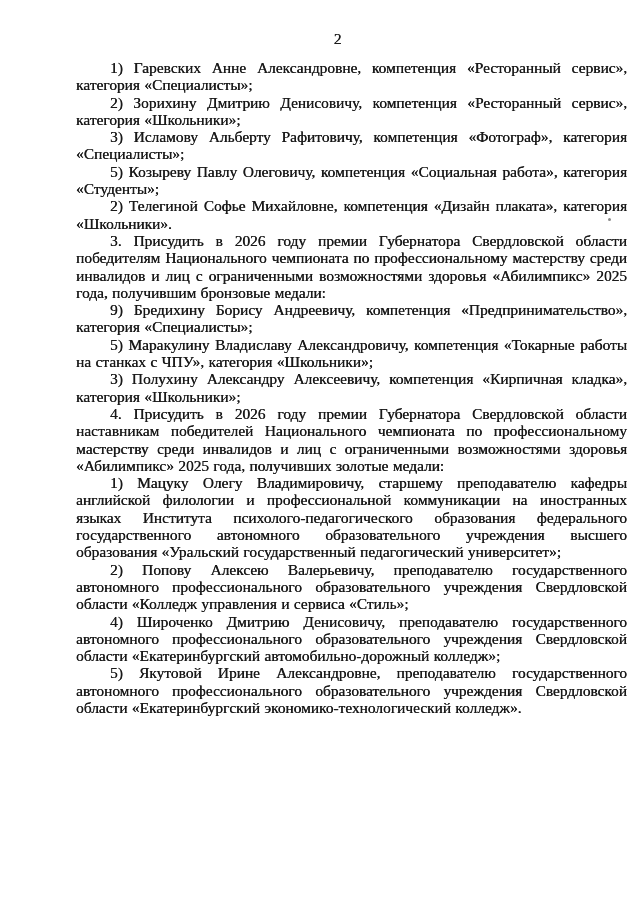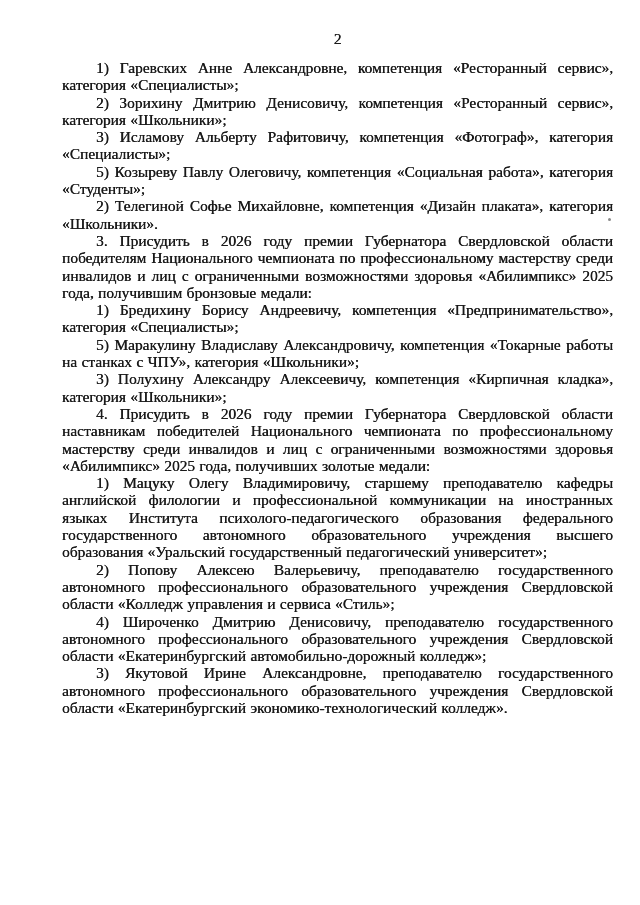--- a/index.html
+++ b/index.html
@@ -26,21 +26,21 @@
     left: 62px;
     width: 551px;
     text-align: center;
     font-size: 15.4px;
     line-height: 17px;
     text-shadow: 0.3px 0 0 currentColor;
   }
   .doc-body {
     position: absolute;
     top: 59px;
-    left: 62px;
+    left: 76px;
     width: 551px;
   }
   .para {
     margin: 0;
     padding: 0;
     text-align: justify;
     text-indent: 34px;
     font-size: 15.4px;
     line-height: 17.3px;
     text-shadow: 0.3px 0 0 currentColor;
@@ -62,24 +62,24 @@
 <div class="page">
   <div class="page-number">2</div>
 
   <div class="doc-body">
       <p class="para">1) Гаревских Анне Александровне, компетенция «Ресторанный сервис», категория «Специалисты»;</p>
       <p class="para">2) Зорихину Дмитрию Денисовичу, компетенция «Ресторанный сервис», категория «Школьники»;</p>
       <p class="para">3) Исламову Альберту Рафитовичу, компетенция «Фотограф», категория «Специалисты»;</p>
       <p class="para">5) Козыреву Павлу Олеговичу, компетенция «Социальная работа», категория «Студенты»;</p>
       <p class="para">2) Телегиной Софье Михайловне, компетенция «Дизайн плаката», категория «Школьники».</p>
       <p class="para">3. Присудить в 2026 году премии Губернатора Свердловской области победителям Национального чемпионата по профессиональному мастерству среди инвалидов и лиц с ограниченными возможностями здоровья «Абилимпикс» 2025 года, получившим бронзовые медали:</p>
-      <p class="para">1) Бредихину Борису Андреевичу, компетенция «Предпринимательство», категория «Специалисты»;</p>
+      <p class="para">9) Бредихину Борису Андреевичу, компетенция «Предпринимательство», категория «Специалисты»;</p>
       <p class="para">5) Маракулину Владиславу Александровичу, компетенция «Токарные работы на станках с ЧПУ», категория «Школьники»;</p>
       <p class="para">3) Полухину Александру Алексеевичу, компетенция «Кирпичная кладка», категория «Школьники»;</p>
       <p class="para">4. Присудить в 2026 году премии Губернатора Свердловской области наставникам победителей Национального чемпионата по профессиональному мастерству среди инвалидов и лиц с ограниченными возможностями здоровья «Абилимпикс» 2025 года, получивших золотые медали:</p>
       <p class="para">1) Мацуку Олегу Владимировичу, старшему преподавателю кафедры английской филологии и профессиональной коммуникации на иностранных языках Института психолого-педагогического образования федерального государственного автономного образовательного учреждения высшего образования «Уральский государственный педагогический университет»;</p>
       <p class="para">2) Попову Алексею Валерьевичу, преподавателю государственного автономного профессионального образовательного учреждения Свердловской области «Колледж управления и сервиса «Стиль»;</p>
       <p class="para">4) Широченко Дмитрию Денисовичу, преподавателю государственного автономного профессионального образовательного учреждения Свердловской области «Екатеринбургский автомобильно-дорожный колледж»;</p>
-      <p class="para">3) Якутовой Ирине Александровне, преподавателю государственного автономного профессионального образовательного учреждения Свердловской области «Екатеринбургский экономико-технологический колледж».</p>
+      <p class="para">5) Якутовой Ирине Александровне, преподавателю государственного автономного профессионального образовательного учреждения Свердловской области «Екатеринбургский экономико-технологический колледж».</p>
     </div>
 
   <div class="artifact-dot"></div>
 </div>
 
 </body></html>

